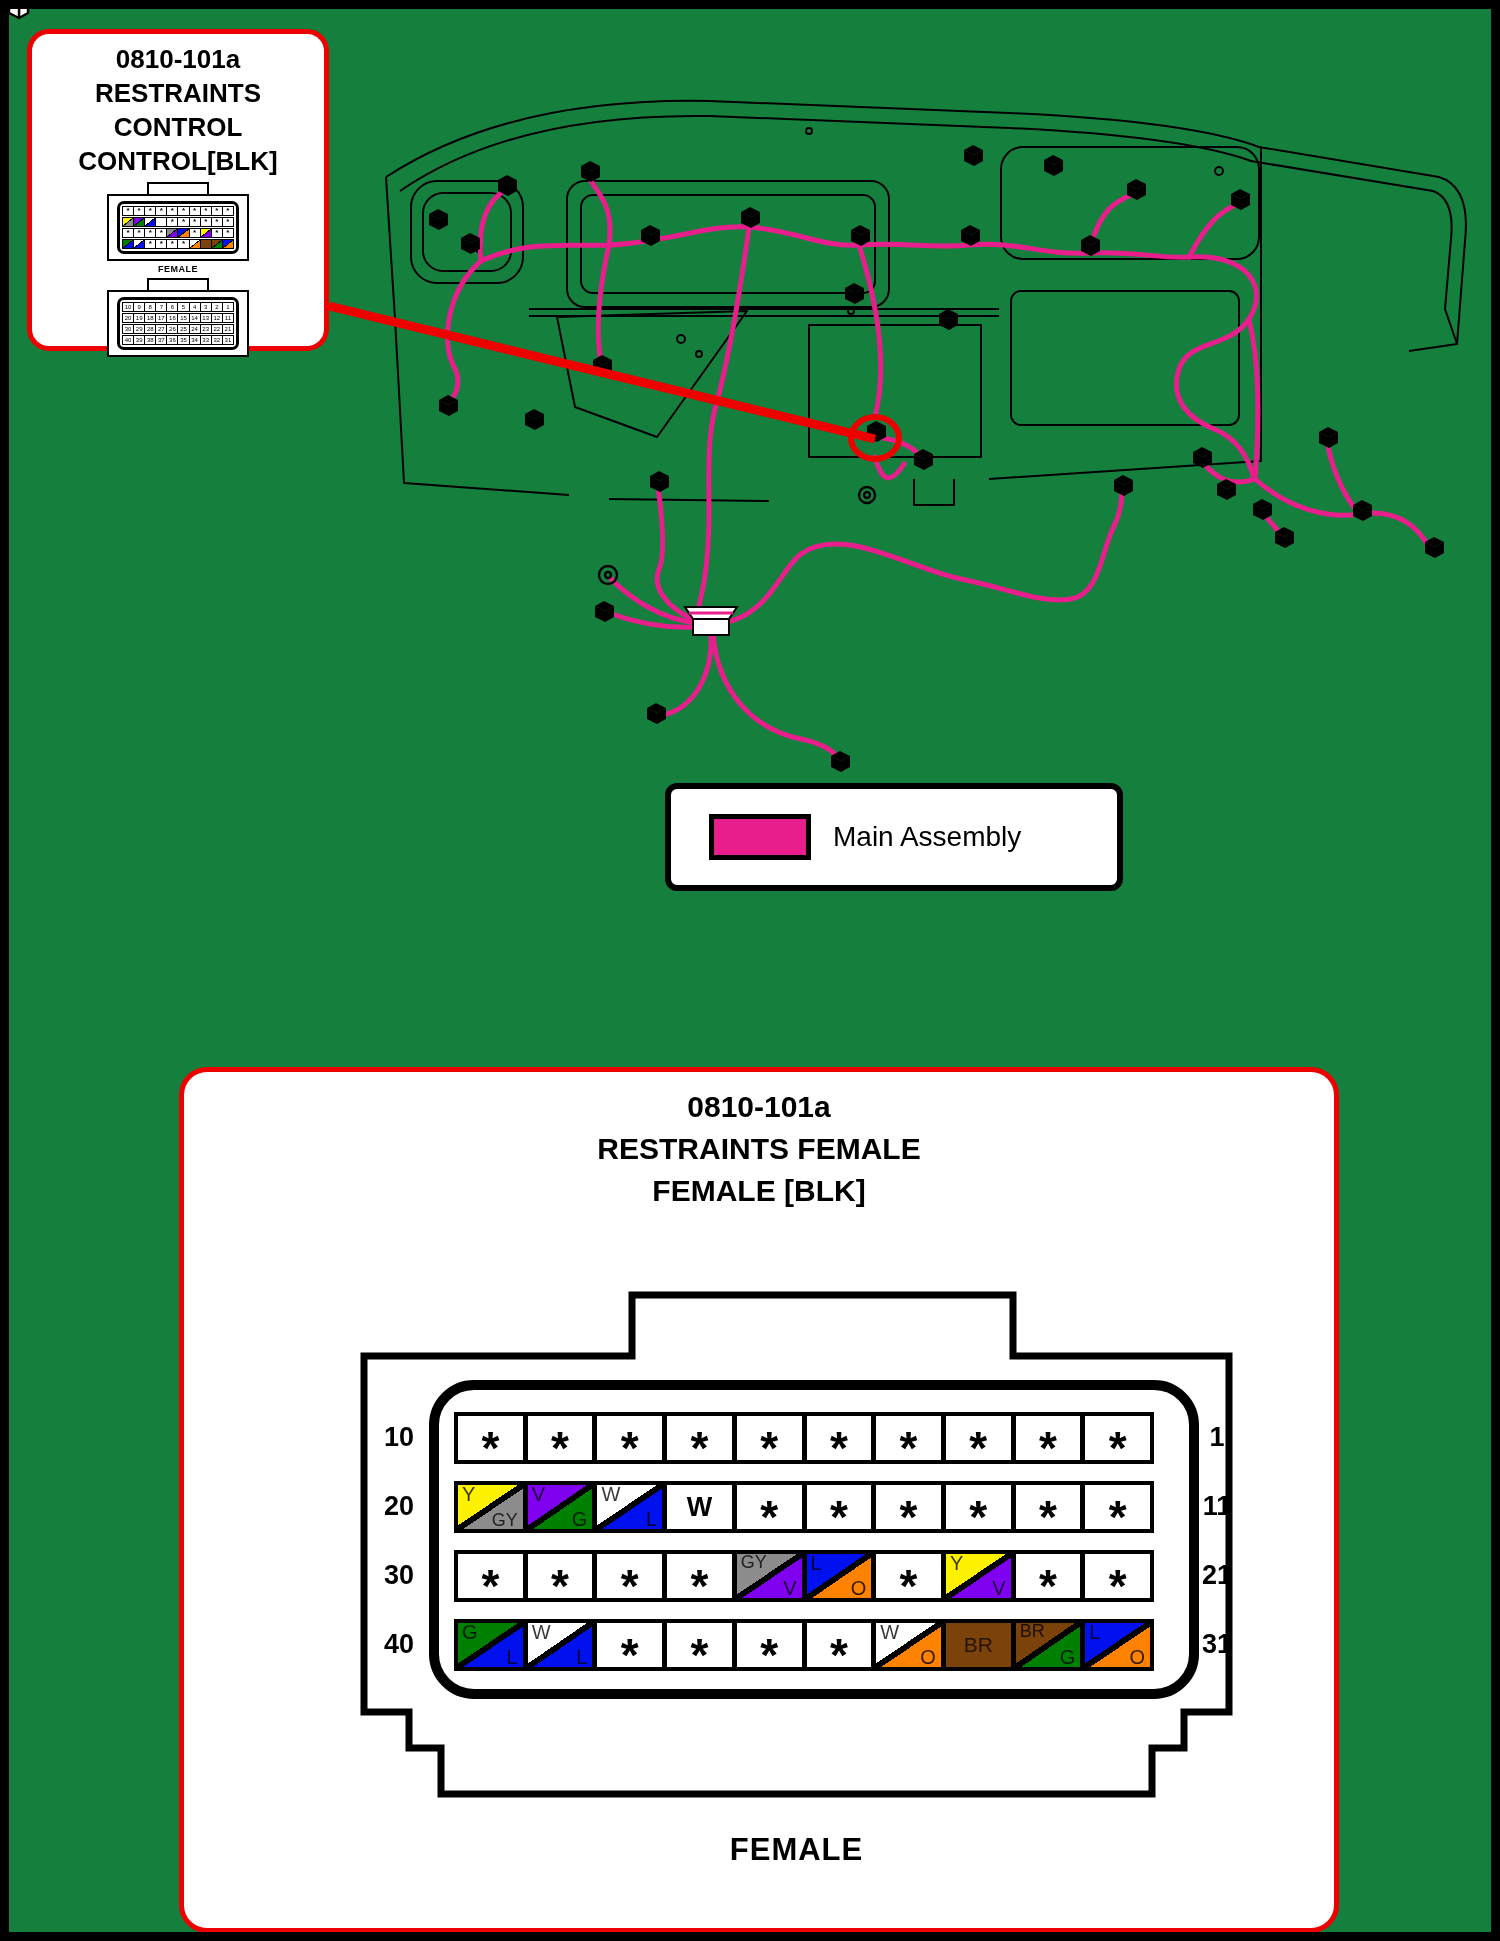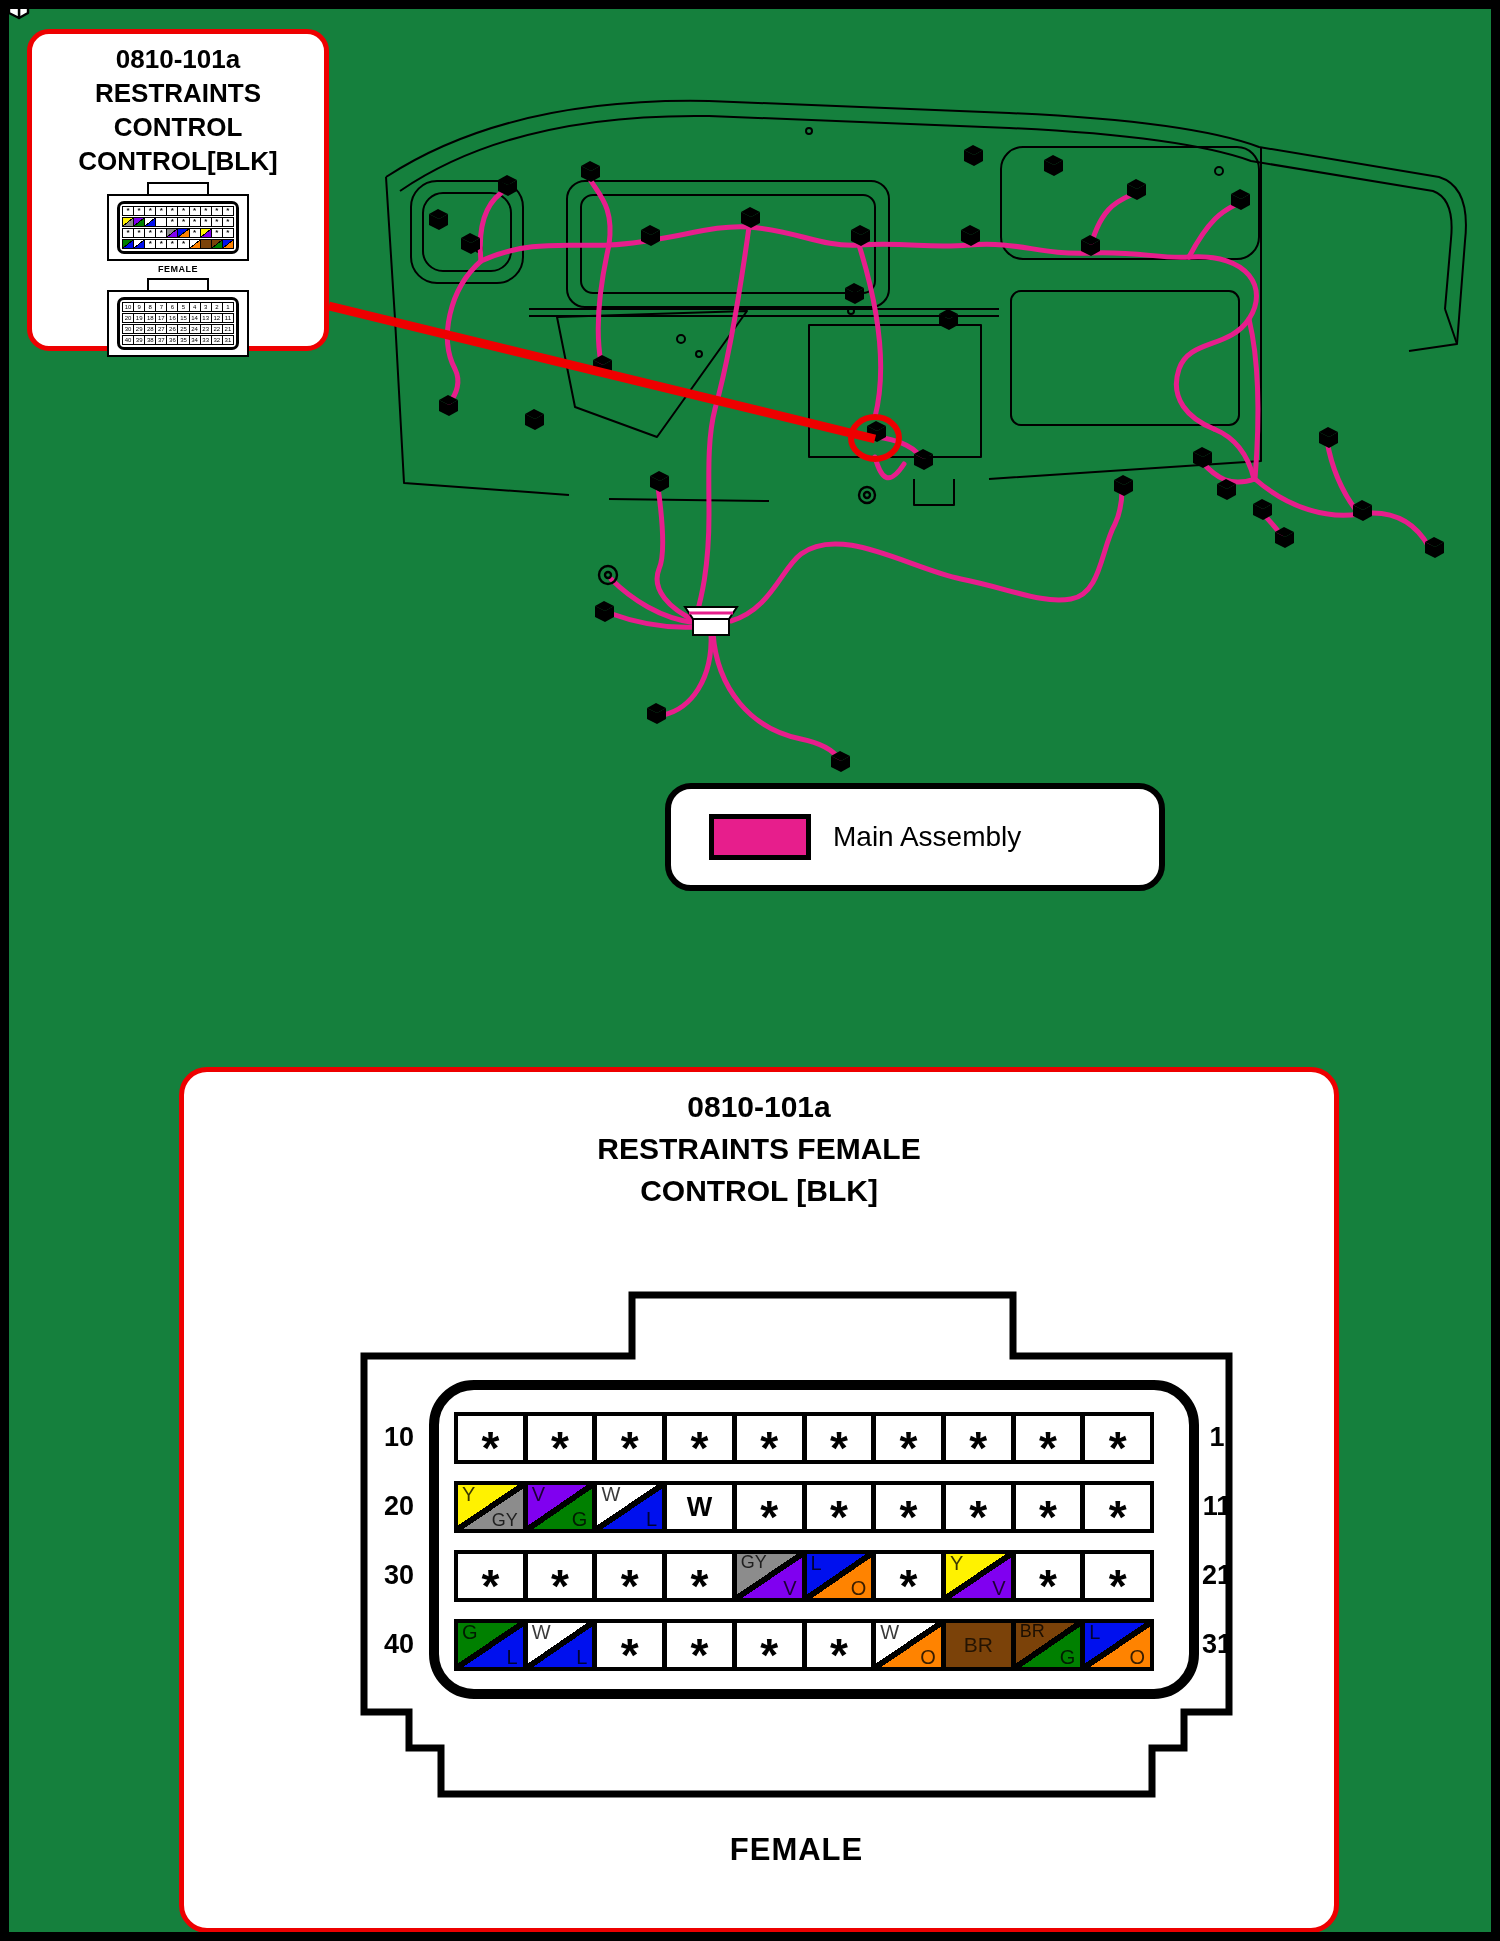--- a/index.html
+++ b/index.html
@@ -20,22 +20,22 @@
   .thumb-body{border:2px solid #000;background:#fff;padding:5px 8px;}
   .thumb-inner{border:3px solid #000;border-radius:7px;padding:2px;background:#fff;}
   .mini-row{display:flex;gap:1px;background:#000;padding:1px;margin-bottom:1px;}
   .mini-row:last-child{margin-bottom:0;}
   .mini-cell{flex:1;height:8px;background:#fff;position:relative;overflow:hidden;
      font-size:8px;line-height:7px;text-align:center;font-weight:bold;}
   .mini-cell.num{font-size:6px;font-weight:normal;line-height:8px;}
   .thumb-caption{text-align:center;font-size:9px;font-weight:bold;letter-spacing:0.5px;margin-top:3px;}
   
   .legend{
-    position:absolute;left:656px;top:774px;width:500px;height:108px;
-    border:6px solid #000;border-radius:26px;box-sizing:border-box;background:#fff;
+    position:absolute;left:656px;top:774px;width:458px;height:108px;
+    border:6px solid #000;border-radius:12px;box-sizing:border-box;background:#fff;
     display:flex;align-items:center;
   }
   .legend-swatch{width:92px;height:36px;margin-left:38px;border:5px solid #000;background:var(--pink);}
   .legend-label{margin-left:22px;font-size:28px;}
   
   .overlay{position:absolute;left:0;top:0;pointer-events:none;}
   
   .module{
     position:absolute;left:170px;top:1058px;width:1160px;height:866px;
     border:5px solid var(--red);border-radius:28px;box-sizing:border-box;background:#fff;
@@ -292,21 +292,21 @@
     </g>
 
     <line x1="320" y1="297" x2="866" y2="430" stroke="var(--red)" stroke-width="9"></line>
     <ellipse cx="866" cy="429" rx="24" ry="21" fill="none" stroke="var(--red)" stroke-width="6"></ellipse>
   </svg>
 
   <div class="module">
     <div class="module-title">
       <div>0810-101a</div>
       <div>RESTRAINTS FEMALE</div>
-      <div>CONTROL [BLK]</div>
+      <div>FEMALE [BLK]</div>
     </div>
 
     <svg class="housing-svg" width="1150" height="856" viewBox="0 0 1150 856">
       <polygon fill="#fff" stroke="#000" stroke-width="7" stroke-linejoin="miter" points="180,284 448,284 448,223 829,223 829,284 1045,284 1045,640 1000,640 1000,676 968,676 968,722 257,722 257,676 225,676 225,640 180,640"></polygon>
       <rect x="250" y="313" width="760" height="309" rx="40" fill="#fff" stroke="#000" stroke-width="10"></rect>
     </svg>
 
     <div class="pinout-rows" id="pinout-rows">
         <div class="pin-row">
           <div class="pin-cell pin-star">

